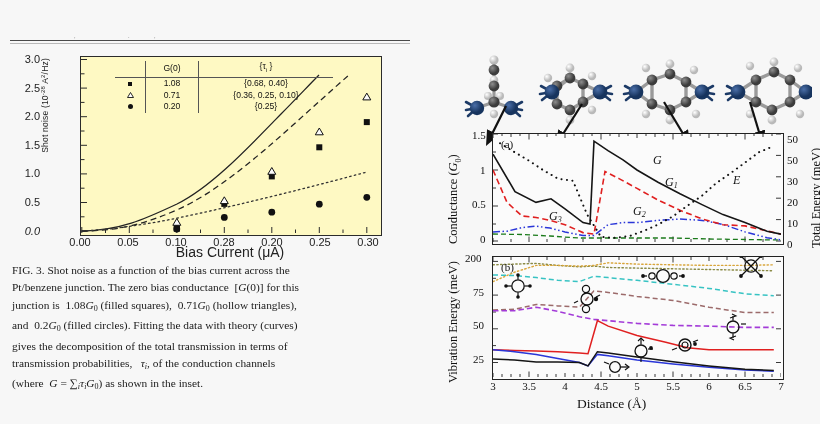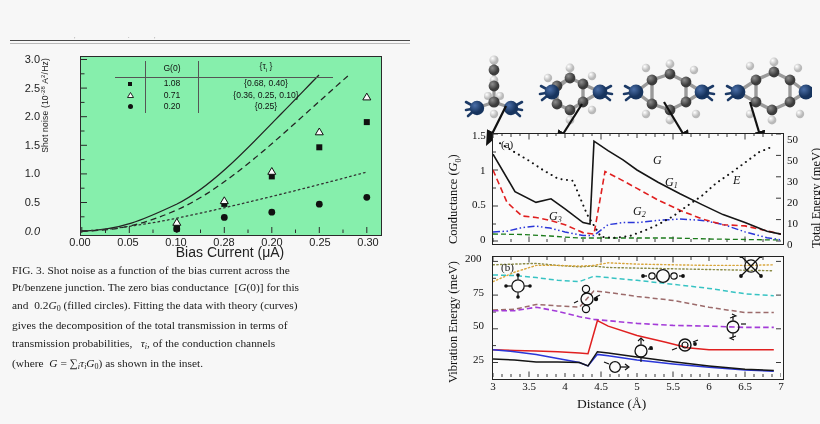--- a/index.html
+++ b/index.html
@@ -20,21 +20,21 @@
   .top-rule2{
     position:absolute;left:10px;top:43px;width:400px;height:0;
     border-top:1px solid #b9b9b9;
   }
   .rule-dots{position:absolute;left:60px;top:31px;width:130px;height:8px;}
 
   
   .fig3{position:absolute;left:12px;top:48px;width:400px;height:210px;}
   .plotbox{
     position:absolute;left:68px;top:8px;width:300px;height:178px;
-    border:1.1px solid #2b2b2b;background:#86efac;
+    border:1.1px solid #2b2b2b;background:#fef9c3;
   }
   .ylab{
     position:absolute;left:-52px;top:52px;width:170px;
     transform:rotate(-90deg);transform-origin:center;
     font-family:"Liberation Sans",sans-serif;font-size:8.5px;color:#222;
     text-align:center;letter-spacing:0.2px;
   }
   .xlab{
     position:absolute;left:68px;top:196px;width:300px;text-align:center;
     font-family:"Liberation Sans",sans-serif;font-size:14px;color:#222;
@@ -251,20 +251,21 @@
           </tr>
         </tbody>
           </table>
       </div>
     </div>
   </div>
 
   <div class="caption">
     <div>FIG. 3.    Shot noise as a function of the bias current across the</div>
     <div>Pt/benzene junction. The zero bias conductance &nbsp;[<i>G</i>(0)] for this</div>
+    <div>junction is &nbsp;1.08<i>G</i><span class="sub">0</span> (filled squares), &nbsp;0.71<i>G</i><span class="sub">0</span> (hollow triangles),</div>
     <div>and &nbsp;0.2<i>G</i><span class="sub">0</span> (filled circles). Fitting the data with theory (curves)</div>
     <div>gives the decomposition of the total transmission in terms of</div>
     <div>transmission probabilities, &nbsp;&nbsp;<i>τ<span class="sub">i</span></i>, of the conduction channels</div>
     <div>(where &nbsp;<i>G</i> = ∑<span class="sub"><i>i</i></span><i>τ<span class="sub">i</span>G</i><span class="sub">0</span>) as shown in the inset.</div>
   </div>
 
   <div class="right">
 
     <div class="molrow">
       <svg width="362" height="78" viewBox="0 0 362 78">

